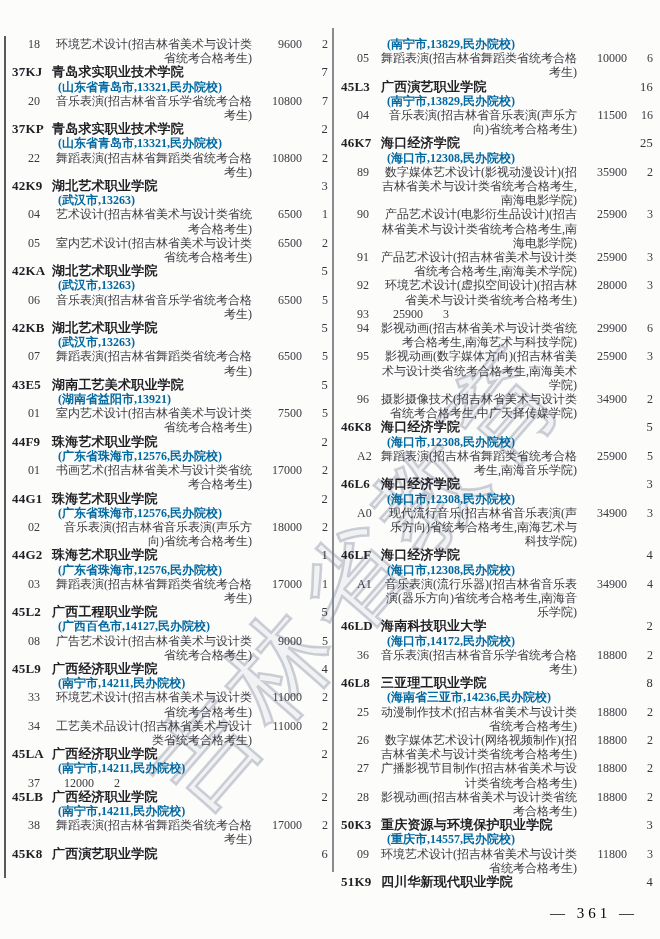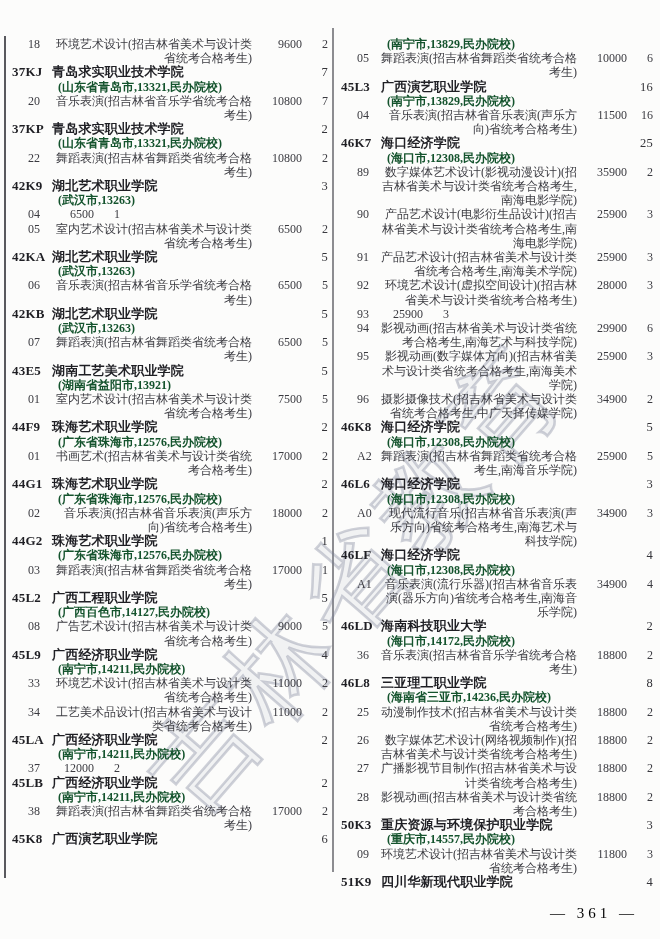--- a/index.html
+++ b/index.html
@@ -29,21 +29,21 @@
   .col0{left:12px;width:316px;}
   .col1{left:341px;width:312px;}
 
   .row{display:flex;align-items:flex-start;line-height:14.2px;}
   
   .row.school{font-weight:700;font-size:13px;color:#1f1f24;letter-spacing:0.2px;}
   .sc{flex:0 0 auto;min-width:34px;font-family:"Liberation Serif","DejaVu Serif",serif;}
   .sn{flex:1 1 auto;padding-left:6px;}
   .scnt{flex:0 0 30px;text-align:right;font-weight:400;font-size:12.5px;color:#333338;}
   
-  .row.loc{font-weight:700;font-size:12px;color:#14532d;padding-left:46px;}
+  .row.loc{font-weight:700;font-size:12px;color:#0369a1;padding-left:46px;}
   
   .row.major{font-size:12px;color:#3a3a40;}
   .mc{flex:0 0 22px;margin-left:16px;text-align:left;}
   .mt{flex:1 1 auto;padding-right:6px;line-break:loose;word-break:break-all;text-align:right;}
   .mf{flex:0 0 44px;text-align:right;}
   .mn{flex:0 0 26px;text-align:right;}
 
   .page-number{
     position:absolute;right:22px;top:905px;z-index:2;
     font-size:15px;letter-spacing:4px;color:#000000;
@@ -96,20 +96,21 @@
     <div class="row school">
       <span class="sc">42K9</span>
       <span class="sn">湖北艺术职业学院</span>
       <span class="scnt">3</span>
     </div>
     <div class="row loc">
       <span class="lt">(武汉市,13263)</span>
     </div>
     <div class="row major">
       <span class="mc">04</span>
+      <span class="mt">艺术设计(招吉林省美术与设计类省统考合格考生)</span>
       <span class="mf">6500</span>
       <span class="mn">1</span>
     </div>
     <div class="row major">
       <span class="mc">05</span>
       <span class="mt">室内艺术设计(招吉林省美术与设计类省统考合格考生)</span>
       <span class="mf">6500</span>
       <span class="mn">2</span>
     </div>
     <div class="row school">

